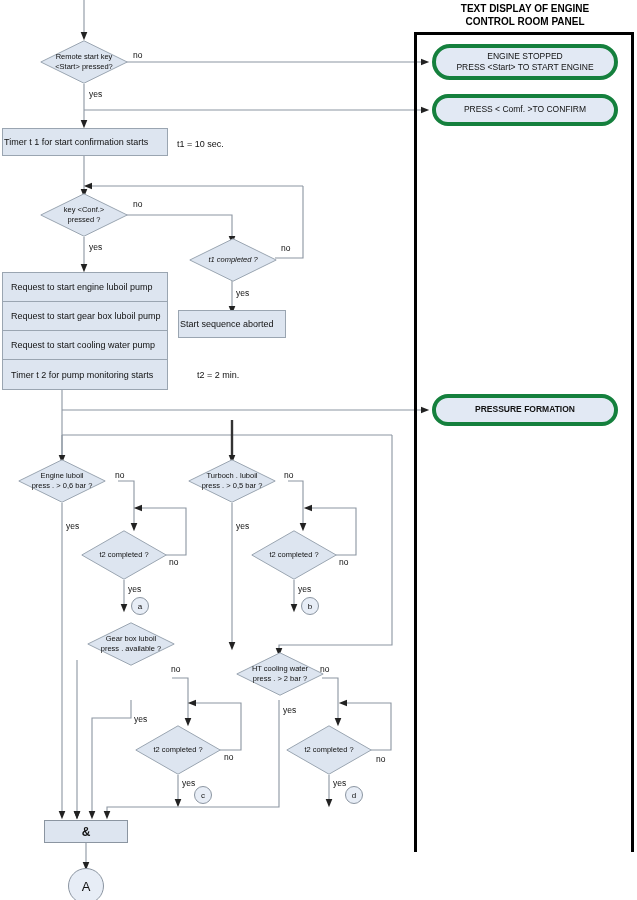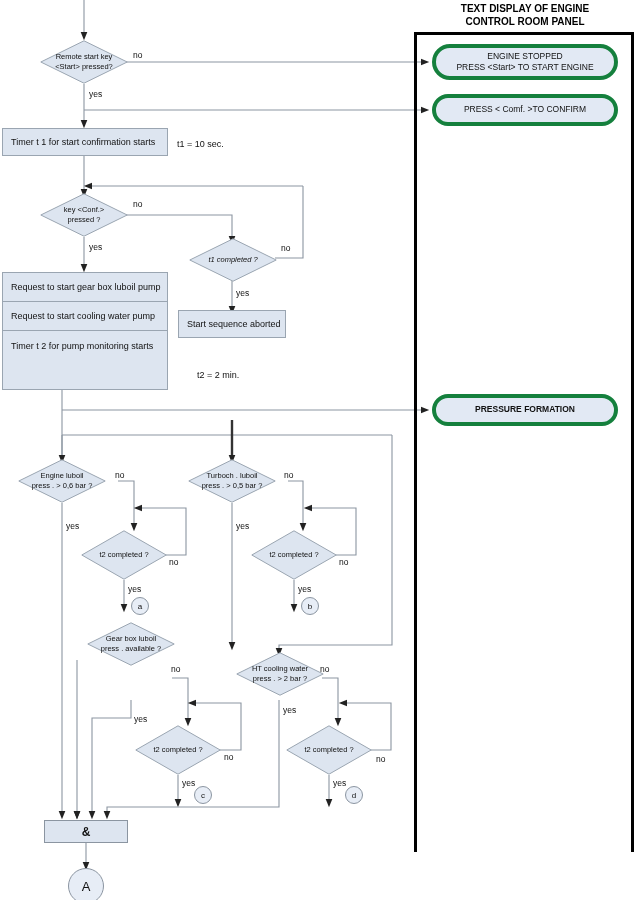--- a/index.html
+++ b/index.html
@@ -3,21 +3,21 @@
 <meta charset="utf-8">
 <title>Engine Start Sequence Flowchart</title>
 <style>
   html,body{margin:0;padding:0;background:#ffffff;}
   body{font-family:"Liberation Sans", sans-serif;}
   #root{position:relative;width:637px;height:900px;overflow:hidden;background:#fff;}
   svg#wires{position:absolute;left:0;top:0;width:637px;height:900px;}
   .node{position:absolute;box-sizing:border-box;}
   .proc{background:#dde5f0;border:1px solid #9aa5b1;display:flex;align-items:center;justify-content:center;
         text-align:center;font-size:9px;color:#111;line-height:1.15;}
-  .proc.left{justify-content:flex-start;padding-left:8px;text-align:right;}
+  .proc.left{justify-content:flex-start;padding-left:1px;text-align:right;}
   .stack{background:#dde5f0;border:1px solid #9aa5b1;box-sizing:border-box;}
   .stackrow{border-bottom:1px solid #9aa5b1;height:29px;display:flex;align-items:center;padding-left:8px;
             font-size:9px;color:#111;box-sizing:border-box;}
   .stackrow:last-child{border-bottom:none;}
   .dia{position:absolute;}
   .dia .shape{position:absolute;left:0;top:0;width:100%;height:100%;}
   .dia .txt{position:absolute;left:0;top:0;width:100%;height:100%;display:flex;flex-direction:column;
             align-items:center;justify-content:center;text-align:center;font-size:7.5px;color:#111;line-height:1.35;}
   .panelframe{position:absolute;border:3px solid #000;border-bottom:none;box-sizing:border-box;}
   .paneltitle{position:absolute;text-align:center;font-size:10px;font-weight:bold;color:#000;line-height:1.3;}
@@ -243,20 +243,23 @@
       <span>t2 completed   ?</span>
     </div>
   </div>
 
   <div class="node proc left" style="left:2px;top:128px;width:166px;height:28px;">
     <span>Timer t 1 for start confirmation starts</span>
   </div>
 
   <div class="node stack" style="left:2px;top:272px;width:166px;height:118px;">
     <div class="stackrow">
+      <span>Request to start engine luboil pump</span>
+    </div>
+    <div class="stackrow">
       <span>Request to start gear box luboil pump</span>
     </div>
     <div class="stackrow">
       <span>Request to start cooling water pump</span>
     </div>
     <div class="stackrow">
       <span>Timer t 2 for pump monitoring starts</span>
     </div>
   </div>
 

